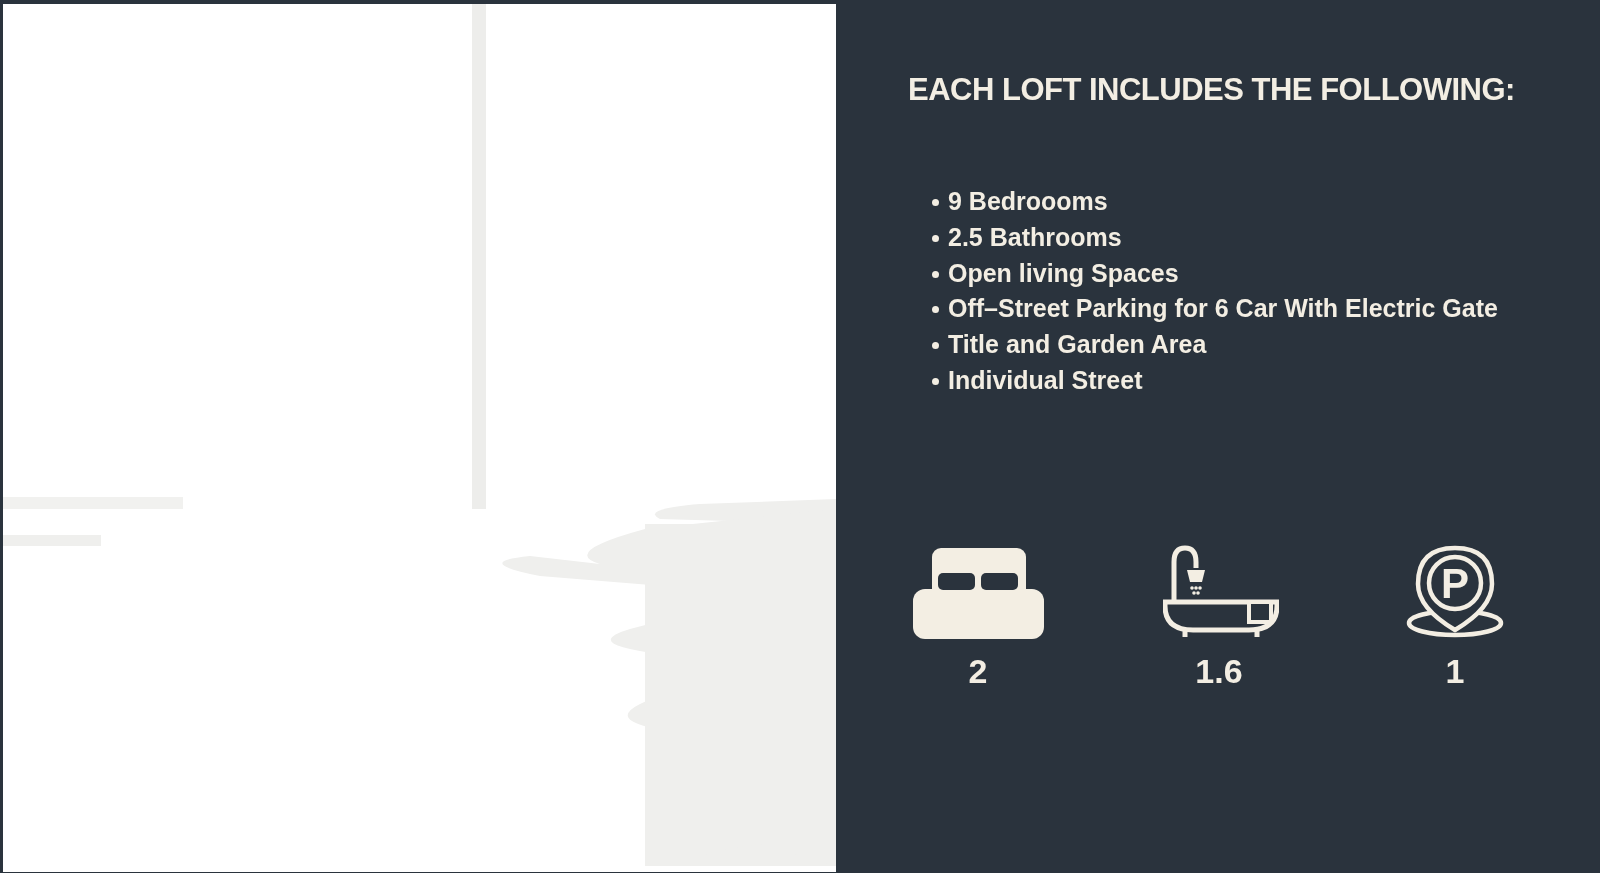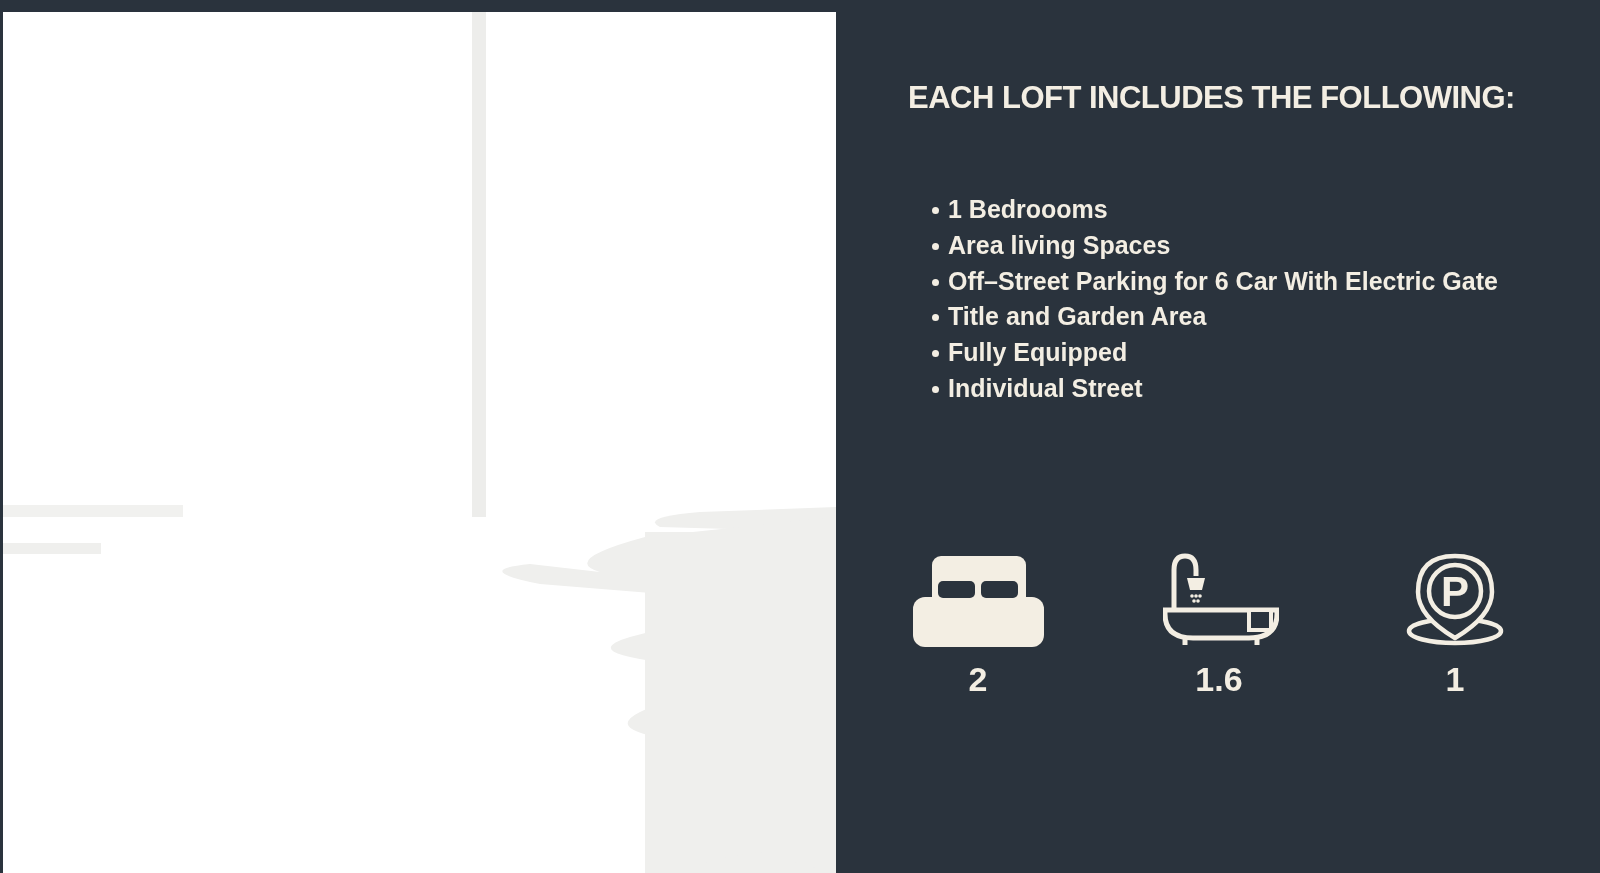--- a/index.html
+++ b/index.html
@@ -1,17 +1,17 @@
 <!DOCTYPE html>
 <html><head>
 <meta charset="utf-8">
 <style>
   html,body{margin:0;padding:0;}
   body{width:1600px;height:873px;background:#2a333d;font-family:"Liberation Sans",sans-serif;overflow:hidden;position:relative;}
-  #stage{position:absolute;left:0;top:12px;width:1600px;height:787px;}
+  #stage{position:absolute;left:0;top:4px;width:1600px;height:787px;}
   svg text{font-family:"Liberation Sans",sans-serif;}
   .panel{position:absolute;left:836px;top:0;width:764px;height:873px;background:#2a333d;}
   .title{position:absolute;left:72px;top:68px;width:660px;color:#f3eee3;font-size:31px;font-weight:bold;letter-spacing:-0.5px;white-space:nowrap;}
   .blist{position:absolute;left:96px;top:180px;color:#f3eee3;font-size:25px;font-weight:bold;}
   .blist div{height:35.8px;line-height:35.8px;white-space:nowrap;position:relative;padding-left:16px;}
   .blist div::before{content:"";position:absolute;left:0;top:15px;width:7px;height:7px;border-radius:50%;background:#f3eee3;}
   .icons{position:absolute;left:0;top:0;}
   .icolabel{position:absolute;color:#f3eee3;font-size:34px;font-weight:bold;text-align:center;width:120px;}
 </style>
 </head>
@@ -68,25 +68,25 @@
 <g id="sheet1"></g>
 <g id="sheet2"></g>
 <g id="sheet3"></g>
 </svg>
 
 <div class="panel">
 
   <div class="title">EACH LOFT INCLUDES THE FOLLOWING:</div>
 
   <div class="blist">
-    <div>1 Bedroooms</div>
-    <div>Area living Spaces</div>
+    <div>9 Bedroooms</div>
+    <div>2.5 Bathrooms</div>
+    <div>Open living Spaces</div>
     <div>Off–Street Parking for 6 Car With Electric Gate</div>
     <div>Title and Garden Area</div>
-    <div>Fully Equipped</div>
     <div>Individual Street</div>
   </div>
 
   <svg class="icons" style="left:77px;top:543px" width="131" height="92" viewBox="0 0 131 92">
     <rect x="19" y="1" width="94" height="52" rx="9" fill="#f3eee3"></rect>
     <rect x="0" y="42" width="131" height="50" rx="12" fill="#f3eee3"></rect>
     <rect x="25" y="26" width="37" height="17" rx="5" fill="#2a333d"></rect>
     <rect x="68" y="26" width="37" height="17" rx="5" fill="#2a333d"></rect>
     <rect x="25" y="44" width="80" height="3" fill="#f3eee3"></rect>
   </svg>

